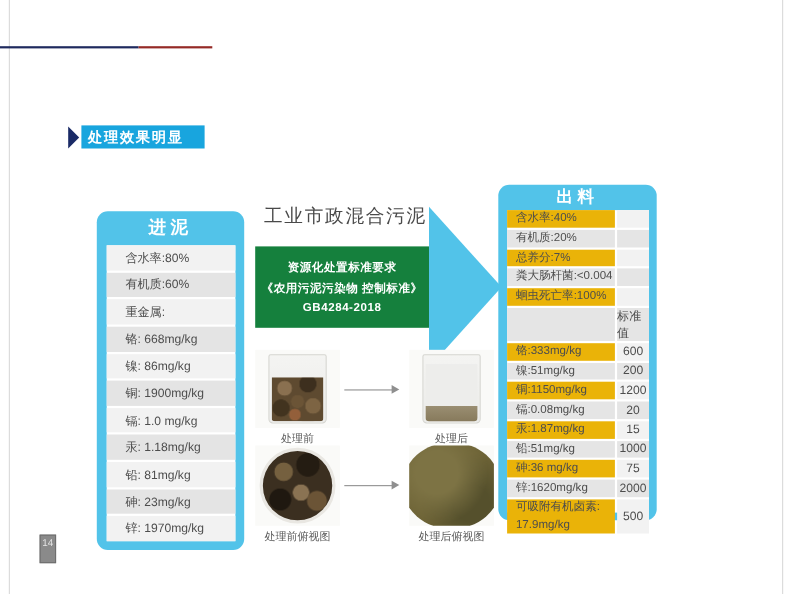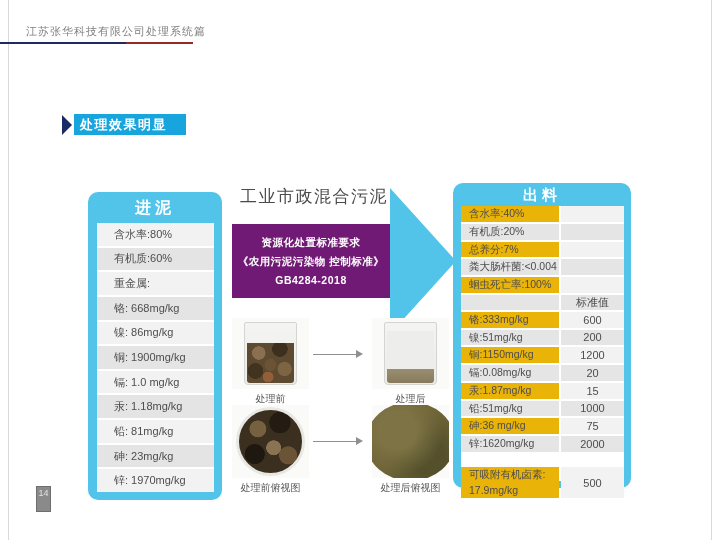--- a/index.html
+++ b/index.html
@@ -16,46 +16,46 @@
   .hdr-rule-navy { position:absolute; left:0; top:42px; width:126px; height:2px; background:#1f2a5e; }
   .hdr-rule-red  { position:absolute; left:126px; top:42px; width:67px; height:2px; background:#952a26; }
 
   .sec-tri { position:absolute; left:62px; top:115px; width:0; height:0;
              border-left:10px solid #1a2a66; border-top:10px solid transparent; border-bottom:10px solid transparent; }
   .sec-bar { position:absolute; left:74px; top:114px; width:112px; height:21px; background:#18a5de;
              color:#ffffff; font-weight:bold; font-size:13px; line-height:21px; padding-left:6px; letter-spacing:1.5px; }
 
   .panel { position:absolute; background:#52c3e9; border-radius:10px; }
   .panel-left  { left:88px;  top:180px; width:134px; height:308px;margin-top:12px; }
-  .panel-right { left:453px; top:183px; width:178px; height:305px; }
+  .panel-right { left:453px; top:168px; width:144px; height:305px; }
   .panel-title { position:absolute; left:0; right:0; top:0; text-align:center; color:#ffffff;
                  font-weight:bold; letter-spacing:4px; }
   .panel-left  .panel-title { height:31px; line-height:31px; font-size:16px; }
   .panel-right .panel-title { height:22px; line-height:24px; font-size:15px; }
 
   .tbl { position:absolute; background:#ffffff; display:flex; flex-direction:column; gap:2px; }
   .tbl-left  { left:9px; right:8px; top:31px; bottom:8px; }
   .tbl-right { left:8px; right:7px; top:23px; bottom:7px; }
 
   .r1 { flex:1; background:#f2f2f2; display:flex; align-items:center;
         padding-left:17px; font-size:11px; color:#4d4d4d;text-align:right; }
   .tbl-left  .r1:nth-child(even) { background:#e4e4e4; }
 
   .r2 { flex:1; display:flex; gap:2px; }
-  .r2.tall { flex:1.9;margin-top:13px; }
+  .r2.tall { flex:1.9; }
   .r2 .c-label { flex:0 0 98px; background:#eab308; display:flex; align-items:center;
                  padding-left:8px; font-size:10.5px; color:#4d4d4d; white-space:pre-line; line-height:1.5; }
   .r2 .c-std   { flex:1; background:#f2f2f2; display:flex; align-items:center; justify-content:center;
                  font-size:11px; color:#4d4d4d; }
   .tbl-right .r2:nth-child(even) .c-label,
   .tbl-right .r2:nth-child(even) .c-std { background:#e5e5e5; }
 
   .flow-title { position:absolute; left:240px; top:185px; font-size:17px; font-weight:normal;
                 color:#4a4a4a; letter-spacing:1.5px; }
-  .arrow-body { position:absolute; left:232px; top:224px; width:158px; height:74px; background:#701a75;
+  .arrow-body { position:absolute; left:232px; top:224px; width:158px; height:74px; background:#15803d;
                 display:flex; flex-direction:column; justify-content:center; align-items:center; gap:5px; }
   .arrow-body div { color:#ffffff; font-size:10.5px; font-weight:bold; letter-spacing:0.5px; white-space:nowrap; }
   .arrow-head { position:absolute; left:390px; top:188px; width:0; height:0;
                 border-left:66px solid #52c3e9; border-top:73px solid transparent; border-bottom:73px solid transparent; }
 
   .photo { position:absolute; width:77px; background:#fafaf8; overflow:hidden; }
   .ph1 { left:232px; top:318px; height:71px; }
   .ph2 { left:372px; top:318px; height:71px; }
   .ph3 { left:232px; top:405px; height:73px; }
   .ph4 { left:372px; top:405px; height:73px; }
@@ -104,21 +104,20 @@
   .page-num { position:absolute; left:36px; top:486px; min-width:15px; height:26px; background:#8a8a8a;
               border:1px solid #6e6e6e; color:#e3e3e3; font-size:9px; line-height:12px; text-align:center; padding:0 1px; }
 </style>
 </head>
 <body>
 
 <div class="slide">
   <div class="edge-line edge-left"></div>
   <div class="edge-line edge-right"></div>
 
-  <div class="hdr-title">江苏张华科技有限公司处理系统篇</div>
   <div class="hdr-rule-navy"></div>
   <div class="hdr-rule-red"></div>
 
   <div class="sec-tri"></div>
   <div class="sec-bar">处理效果明显</div>
 
   <div class="panel panel-left">
     <div class="panel-title">进泥</div>
     <div class="tbl tbl-left">
       <div class="r1">含水率:80%</div>

